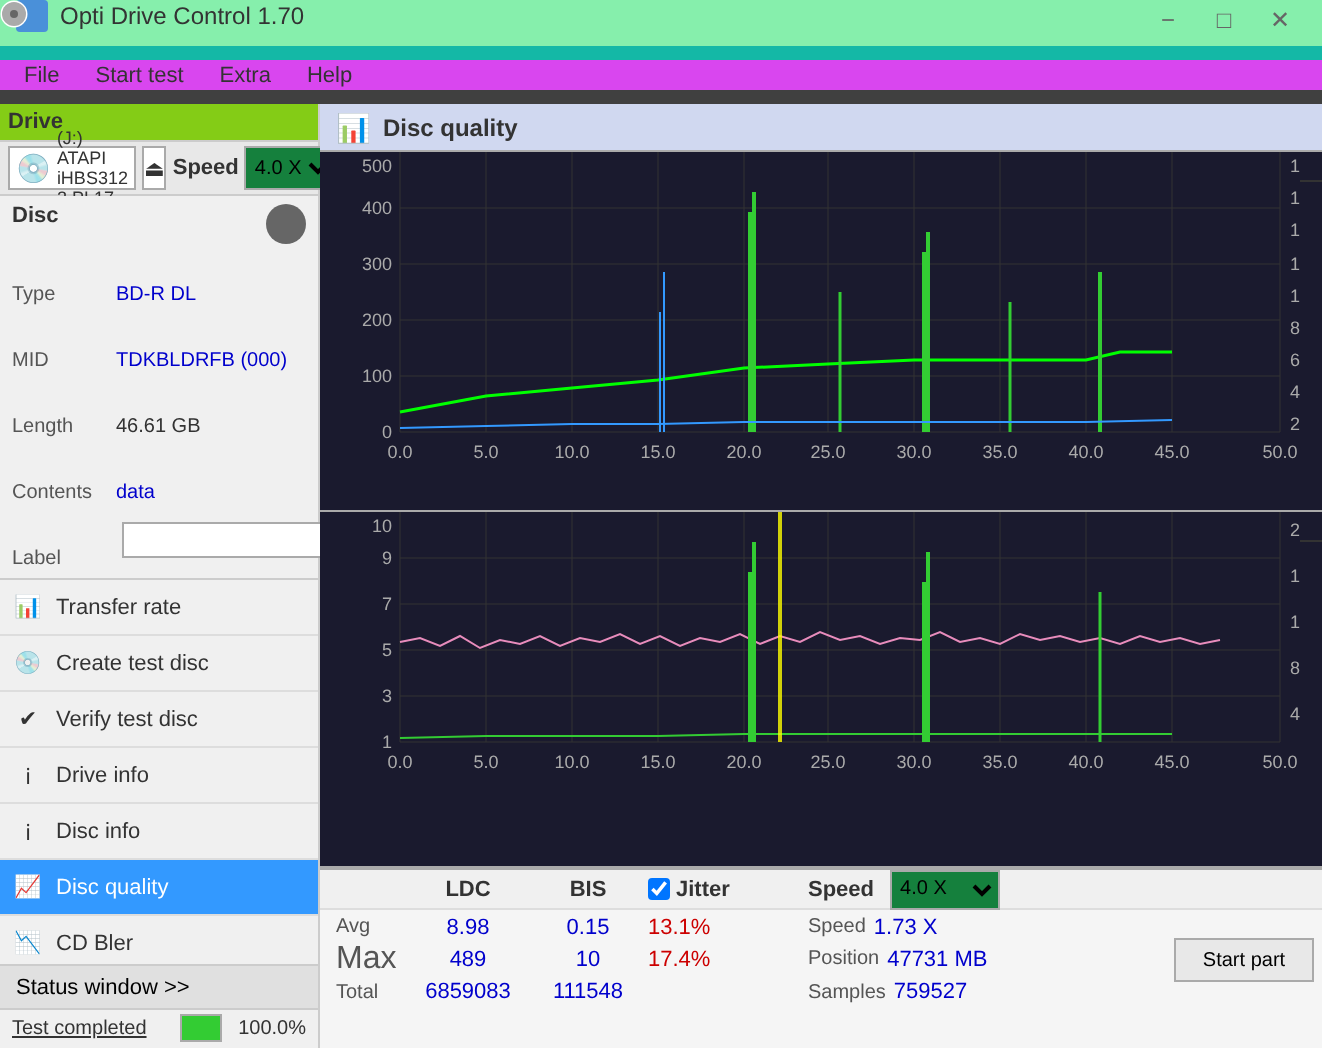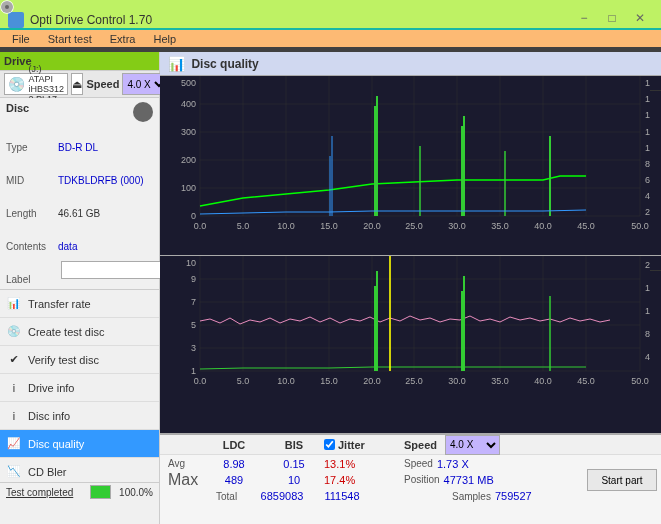--- a/index.html
+++ b/index.html
@@ -1,27 +1,27 @@
 <!DOCTYPE html>
 <html><head>
   <meta charset="utf-8">
   <style>
     * { margin: 0; padding: 0; box-sizing: border-box; }
     body { width: 661px; height: 524px; font-family: 'Segoe UI', Tahoma, sans-serif; font-size: 11px; background: #f0f0f0; overflow: hidden; }
     
     
-    .title-bar { background: #bef264; height: 30px; display: flex; align-items: flex-end; justify-content: space-between; padding: 0 8px; border-bottom: 2px solid #14b8a6; }
+    .title-bar { background: #86efac; height: 30px; display: flex; align-items: flex-start; justify-content: space-between; padding: 0 8px; border-bottom: 7px solid #14b8a6; }
     .title-bar-left { display: flex; align-items: center; gap: 6px; }
     .title-bar-icon { width: 16px; height: 16px; background: #4a90d9; border-radius: 2px; display: flex; align-items: center; justify-content: center; color: white; font-size: 8px; font-weight: bold; }
     .title-text { font-size: 12px; color: #333; }
     .title-controls { display: flex; gap: 2px; }
     .title-btn { width: 26px; height: 20px; border: none; background: transparent; cursor: pointer; font-size: 12px; display: flex; align-items: center; justify-content: center; color: #666; }
     
     
-    .menu-bar { background: #fdba74; height: 22px; display: flex; align-items: center; padding: 0 4px; border-bottom: 5px solid #404040; gap: 2px; }
+    .menu-bar { background: #d946ef; height: 22px; display: flex; align-items: center; padding: 0 4px; border-bottom: 7px solid #404040; gap: 2px; }
     .menu-item { padding: 2px 8px; cursor: pointer; font-size: 11px; color: #333; }
     
     
     .main-layout { display: flex; height: calc(524px - 30px - 22px); }
     
     
     .left-panel { width: 160px; background: #f5f5f5; border-right: 1px solid #ccc; display: flex; flex-direction: column; flex-shrink: 0; }
     
     
     .disc-info-panel { padding: 4px 6px; border-bottom: 1px solid #ccc; background: #f0f0f0; }
@@ -59,21 +59,21 @@
     .chart-title { font-weight: bold; font-size: 12px; color: #333; }
     
     
     .charts-container { flex: 1; display: flex; flex-direction: column; }
     .chart-upper { flex: 1; border-bottom: 1px solid #aaa; position: relative; background: #1a1a2e; }
     .chart-lower { flex: 1; border-bottom: 1px solid #aaa; position: relative; background: #1a1a2e; }
     
     
     .stats-footer { height: 90px; background: #f5f5f5; border-top: 1px solid #aaa; display: flex; flex-direction: column; }
     .action-btn { height: 22px; min-width: 70px; border: 1px solid #aaa; background: #e8e8e8; font-size: 10px; cursor: pointer; padding: 0 6px; white-space: nowrap; }
-    .speed-selector { height: 22px; font-size: 10px; border: 1px solid #aaa; background: #c4b5fd; width: 55px; }
+    .speed-selector { height: 22px; font-size: 10px; border: 1px solid #aaa; background: #15803d; width: 55px; }
     
     
     svg { position: absolute; top: 0; left: 0; }
     .legend-item { display: flex; align-items: center; gap: 3px; }
     .legend-text { font-size: 9px; color: #ddd; }
 
     
     .drive-toolbar { display: flex; align-items: center; padding: 3px 4px; background: #84cc16; border-bottom: 1px solid #ccc; gap: 4px; }
     .toolbar-icon-btn { width: 22px; height: 22px; border: 1px solid #aaa; background: white; cursor: pointer; display: flex; align-items: center; justify-content: center; font-size: 11px; color: #333; }
   </style>
@@ -197,20 +197,21 @@
         <span class="nav-btn-icon">〰</span>
         <span>FE / TE</span>
       </button>
       <button class="nav-btn">
         <span class="nav-btn-icon">⚙</span>
         <span>Extra tests</span>
       </button>
     </div>
 
     <div class="status-bar">
+      <button class="status-window-btn">Status window &gt;&gt;</button>
       <div class="status-progress-row">
         <span class="status-text">Test completed</span>
         <div class="progress-bar-bg">
           <div class="progress-bar-fill" style="width:100%;"></div>
         </div>
         <span class="progress-pct">100.0%</span>
       </div>
     </div>
 
   </div>
@@ -419,21 +420,21 @@
             <div style="width:36px;font-size:16px;color:#555;">Max</div>
             <div style="width:60px;text-align:center;font-size:11px;color:#0000cc;">489</div>
             <div style="width:60px;text-align:center;font-size:11px;color:#0000cc;">10</div>
             <div style="width:80px;font-size:11px;color:#cc0000;">17.4%</div>
             <div style="display:flex;align-items:center;gap:4px;">
               <span style="font-size:10px;color:#555;">Position</span>
               <span style="font-size:11px;color:#0000cc;">47731 MB</span>
             </div>
           </div>
 
-          <div style="display:flex;align-items:center;margin-left:48px;">
+          <div style="display:flex;align-items:center;">
             <div style="width:36px;font-size:10px;color:#555;">Total</div>
             <div style="width:60px;text-align:center;font-size:11px;color:#0000cc;">6859083</div>
             <div style="width:60px;text-align:center;font-size:11px;color:#0000cc;">111548</div>
             <div style="width:80px;font-size:11px;color:#333;"></div>
             <div style="display:flex;align-items:center;gap:4px;">
               <span style="font-size:10px;color:#555;">Samples</span>
               <span style="font-size:11px;color:#0000cc;">759527</span>
             </div>
           </div>
         </div>

